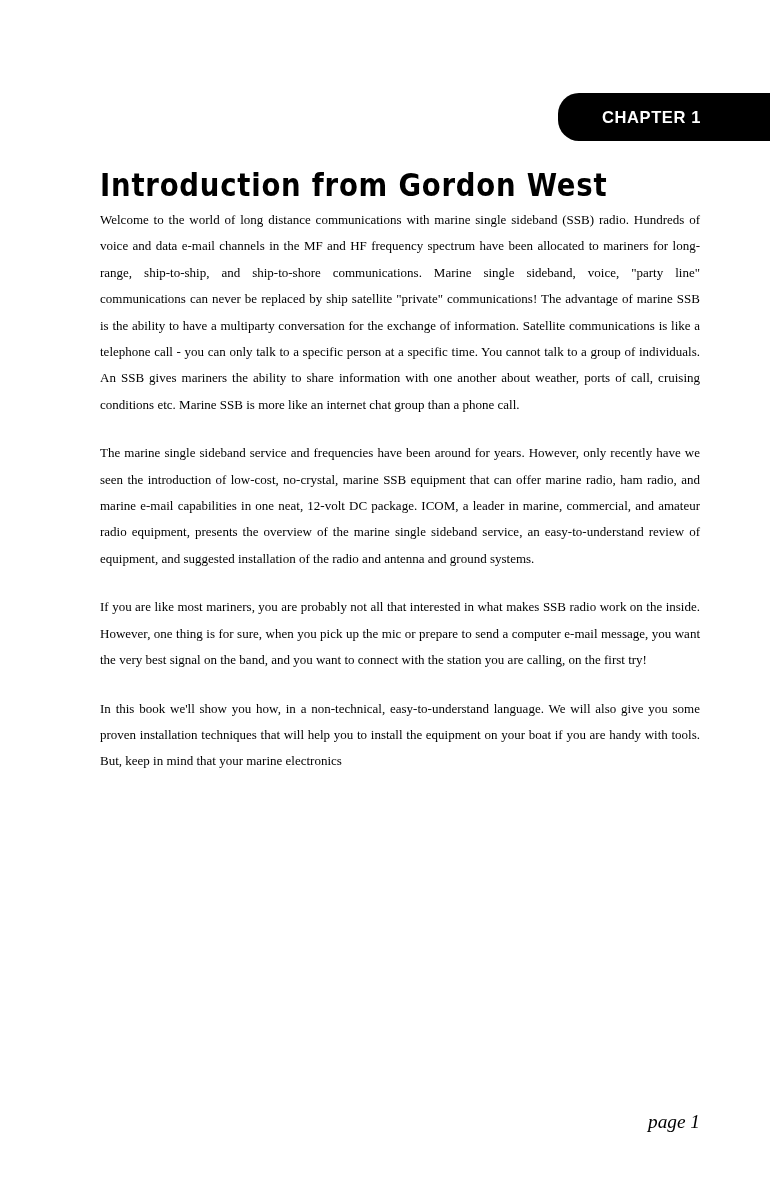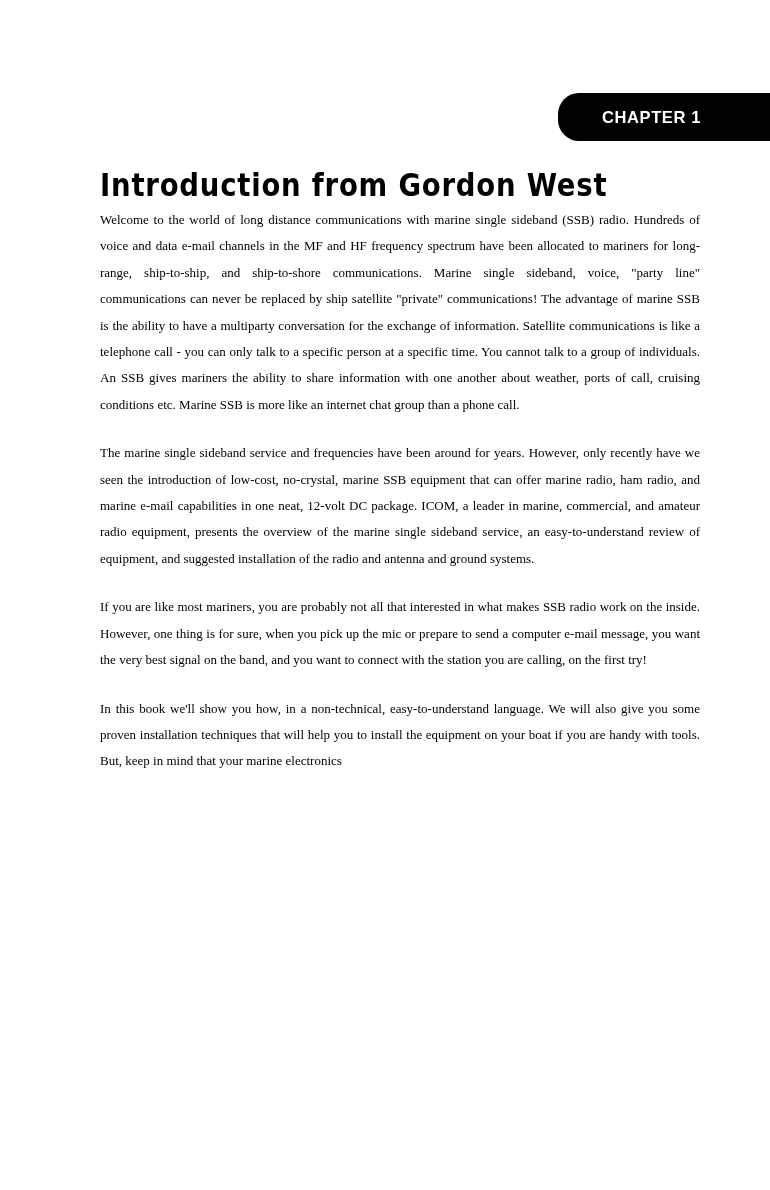--- a/index.html
+++ b/index.html
@@ -109,14 +109,17 @@
 
   <h1 class="chapter-title">Introduction from Gordon West</h1>
 
   <div class="body-column">
     <p class="body-paragraph">Welcome to the world of long distance communications with marine single sideband (SSB) radio. Hundreds of voice and data e-mail channels in the MF and HF frequency spectrum have been allocated to mariners for long-range, ship-to-ship, and ship-to-shore communications. Marine single sideband, voice, "party line" communications can never be replaced by ship satellite "private" communications! The advantage of marine SSB is the ability to have a multiparty conversation for the exchange of information. Satellite communications is like a telephone call - you can only talk to a specific person at a specific time. You cannot talk to a group of individuals. An SSB gives mariners the ability to share information with one another about weather, ports of call, cruising conditions etc. Marine SSB is more like an internet chat group than a phone call.</p>
     <p class="body-paragraph">The marine single sideband service and frequencies have been around for years. However, only recently have we seen the introduction of low-cost, no-crystal, marine SSB equipment that can offer marine radio, ham radio, and marine e-mail capabilities in one neat, 12-volt DC package. ICOM, a leader in marine, commercial, and amateur radio equipment, presents the overview of the marine single sideband service, an easy-to-understand review of equipment, and suggested installation of the radio and antenna and ground systems.</p>
     <p class="body-paragraph">If you are like most mariners, you are probably not all that interested in what makes SSB radio work on the inside. However, one thing is for sure, when you pick up the mic or prepare to send a computer e-mail message, you want the very best signal on the band, and you want to connect with the station you are calling, on the first try!</p>
     <p class="body-paragraph">In this book we'll show you how, in a non-technical, easy-to-understand language. We will also give you some proven installation techniques that will help you to install the equipment on your boat if you are handy with tools. But, keep in mind that your marine electronics</p>
   </div>
 
+  <div class="page-footer">
+    <span class="page-number">page 1</span>
+  </div>
 
 </div>
 
 </body></html>

